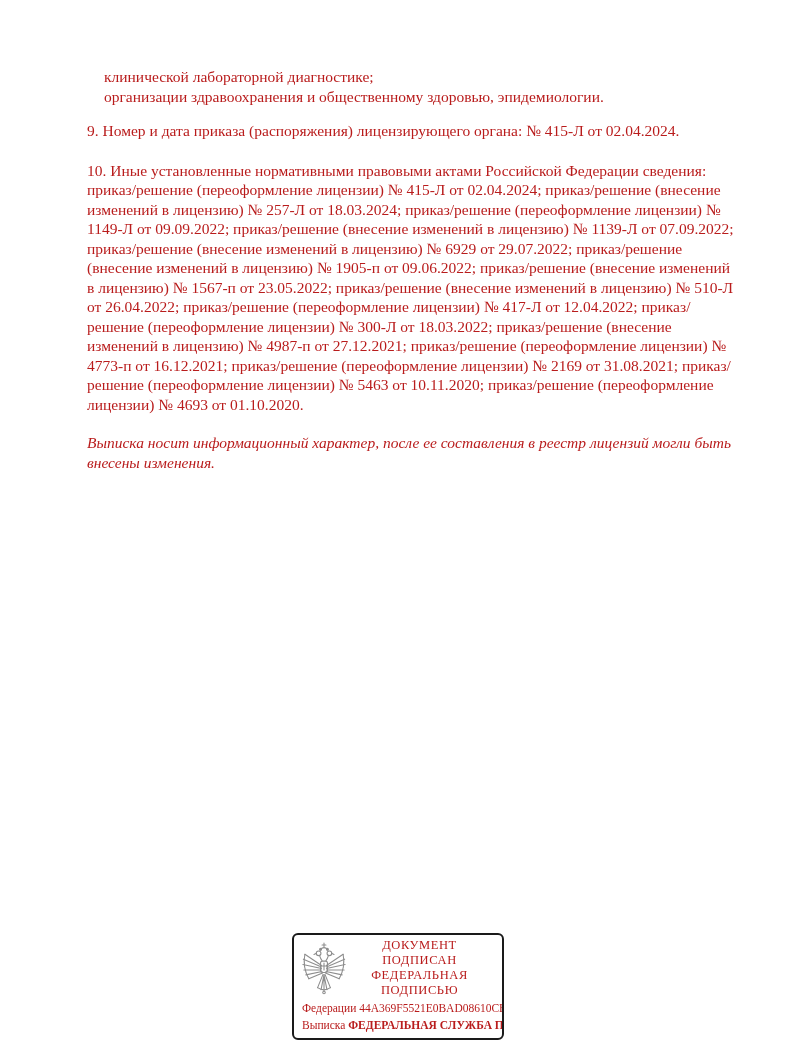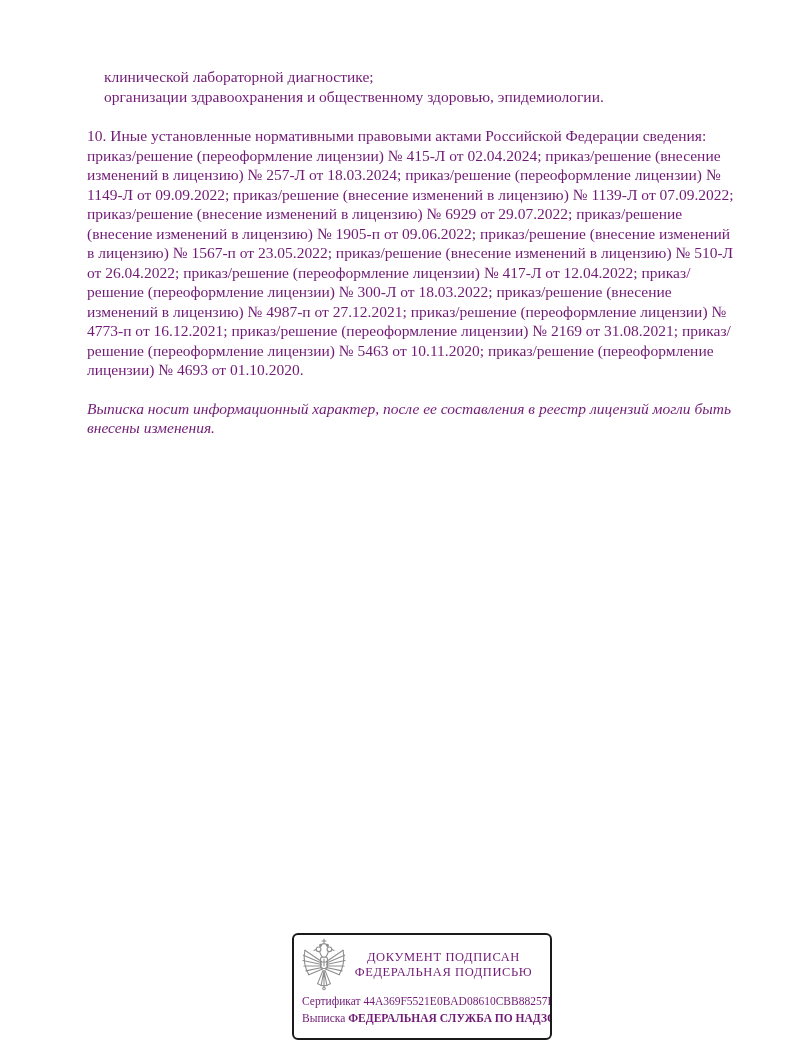--- a/index.html
+++ b/index.html
@@ -2,21 +2,21 @@
 <html><head>
 <meta charset="utf-8">
 <style>
   html, body { margin: 0; padding: 0; background: #ffffff; }
   .page {
     position: relative;
     width: 791px;
     height: 1053px;
     background: #ffffff;
     font-family: "Liberation Serif", serif;
-    color: #701a75;
+    color: #b91c1c;
     overflow: hidden;
   }
   .content {
     position: absolute;
     left: 87px;
     top: 67px;
     width: 653px;
     font-size: 15.5px;
     line-height: 19.5px;
     text-align: left;
@@ -26,21 +26,21 @@
   .para { margin: 0; }
   .para-9  { margin-top: 15px; }
   .para-10 { margin-top: 20px; }
   .para-notice { margin-top: 19px; font-style: italic; }
 
   
   .stamp {
     position: absolute;
     left: 292px;
     top: 933px;
-    width: 260px;
+    width: 212px;
     height: 107px;
     border: 2px solid #1a1a1a;
     border-radius: 6px;
     box-sizing: border-box;
     background: #ffffff;
     overflow: hidden;
   }
   .stamp-header {
     display: flex;
     align-items: center;
@@ -68,20 +68,21 @@
 
 <div class="page">
 
   <div class="content">
 
     <div class="cont-block">
       <p class="cont-line">клинической лабораторной диагностике;</p>
       <p class="cont-line">организации здравоохранения и общественному здоровью, эпидемиологии.</p>
     </div>
 
+    <p class="para para-9">9. Номер и дата приказа (распоряжения) лицензирующего органа: № 415-Л от 02.04.2024.</p>
 
     <p class="para para-10">10. Иные установленные нормативными правовыми актами Российской Федерации сведения: приказ/решение (переоформление лицензии) № 415-Л от 02.04.2024; приказ/решение (внесение изменений в лицензию) № 257-Л от 18.03.2024; приказ/решение (переоформление лицензии) № 1149-Л от 09.09.2022; приказ/решение (внесение изменений в лицензию) № 1139-Л от 07.09.2022; приказ/решение (внесение изменений в лицензию) № 6929 от 29.07.2022; приказ/решение (внесение изменений в лицензию) № 1905-п от 09.06.2022; приказ/решение (внесение изменений в лицензию) № 1567-п от 23.05.2022; приказ/решение (внесение изменений в лицензию) № 510-Л от 26.04.2022; приказ/решение (переоформление лицензии) № 417-Л от 12.04.2022; приказ/решение (переоформление лицензии) № 300-Л от 18.03.2022; приказ/решение (внесение изменений в лицензию) № 4987-п от 27.12.2021; приказ/решение (переоформление лицензии) № 4773-п от 16.12.2021; приказ/решение (переоформление лицензии) № 2169 от 31.08.2021; приказ/решение (переоформление лицензии) № 5463 от 10.11.2020; приказ/решение (переоформление лицензии) № 4693 от 01.10.2020.</p>
 
     <p class="para para-notice">Выписка носит информационный характер, после ее составления в реестр лицензий могли быть внесены изменения.</p>
 
   </div>
 
   <div class="stamp">
 
     <div class="stamp-header">
@@ -113,21 +114,21 @@
         <circle cx="23" cy="51.5" r="1.3"></circle>
       </svg>
       <div class="stamp-title">
         <div>ДОКУМЕНТ ПОДПИСАН</div>
         <div>ФЕДЕРАЛЬНАЯ ПОДПИСЬЮ</div>
       </div>
     </div>
 
     <div class="stamp-info">
       <div class="stamp-line">
-        <span>Сертификат</span>
+        <span>Федерации</span>
         <span>44A369F5521E0BAD08610CBB88257ED3</span>
       </div>
       <div class="stamp-line">
         <span>Выписка</span>
         <span class="stamp-owner-value">ФЕДЕРАЛЬНАЯ СЛУЖБА ПО НАДЗОРУ В С</span>
       </div>
     </div>
 
   </div>
 

